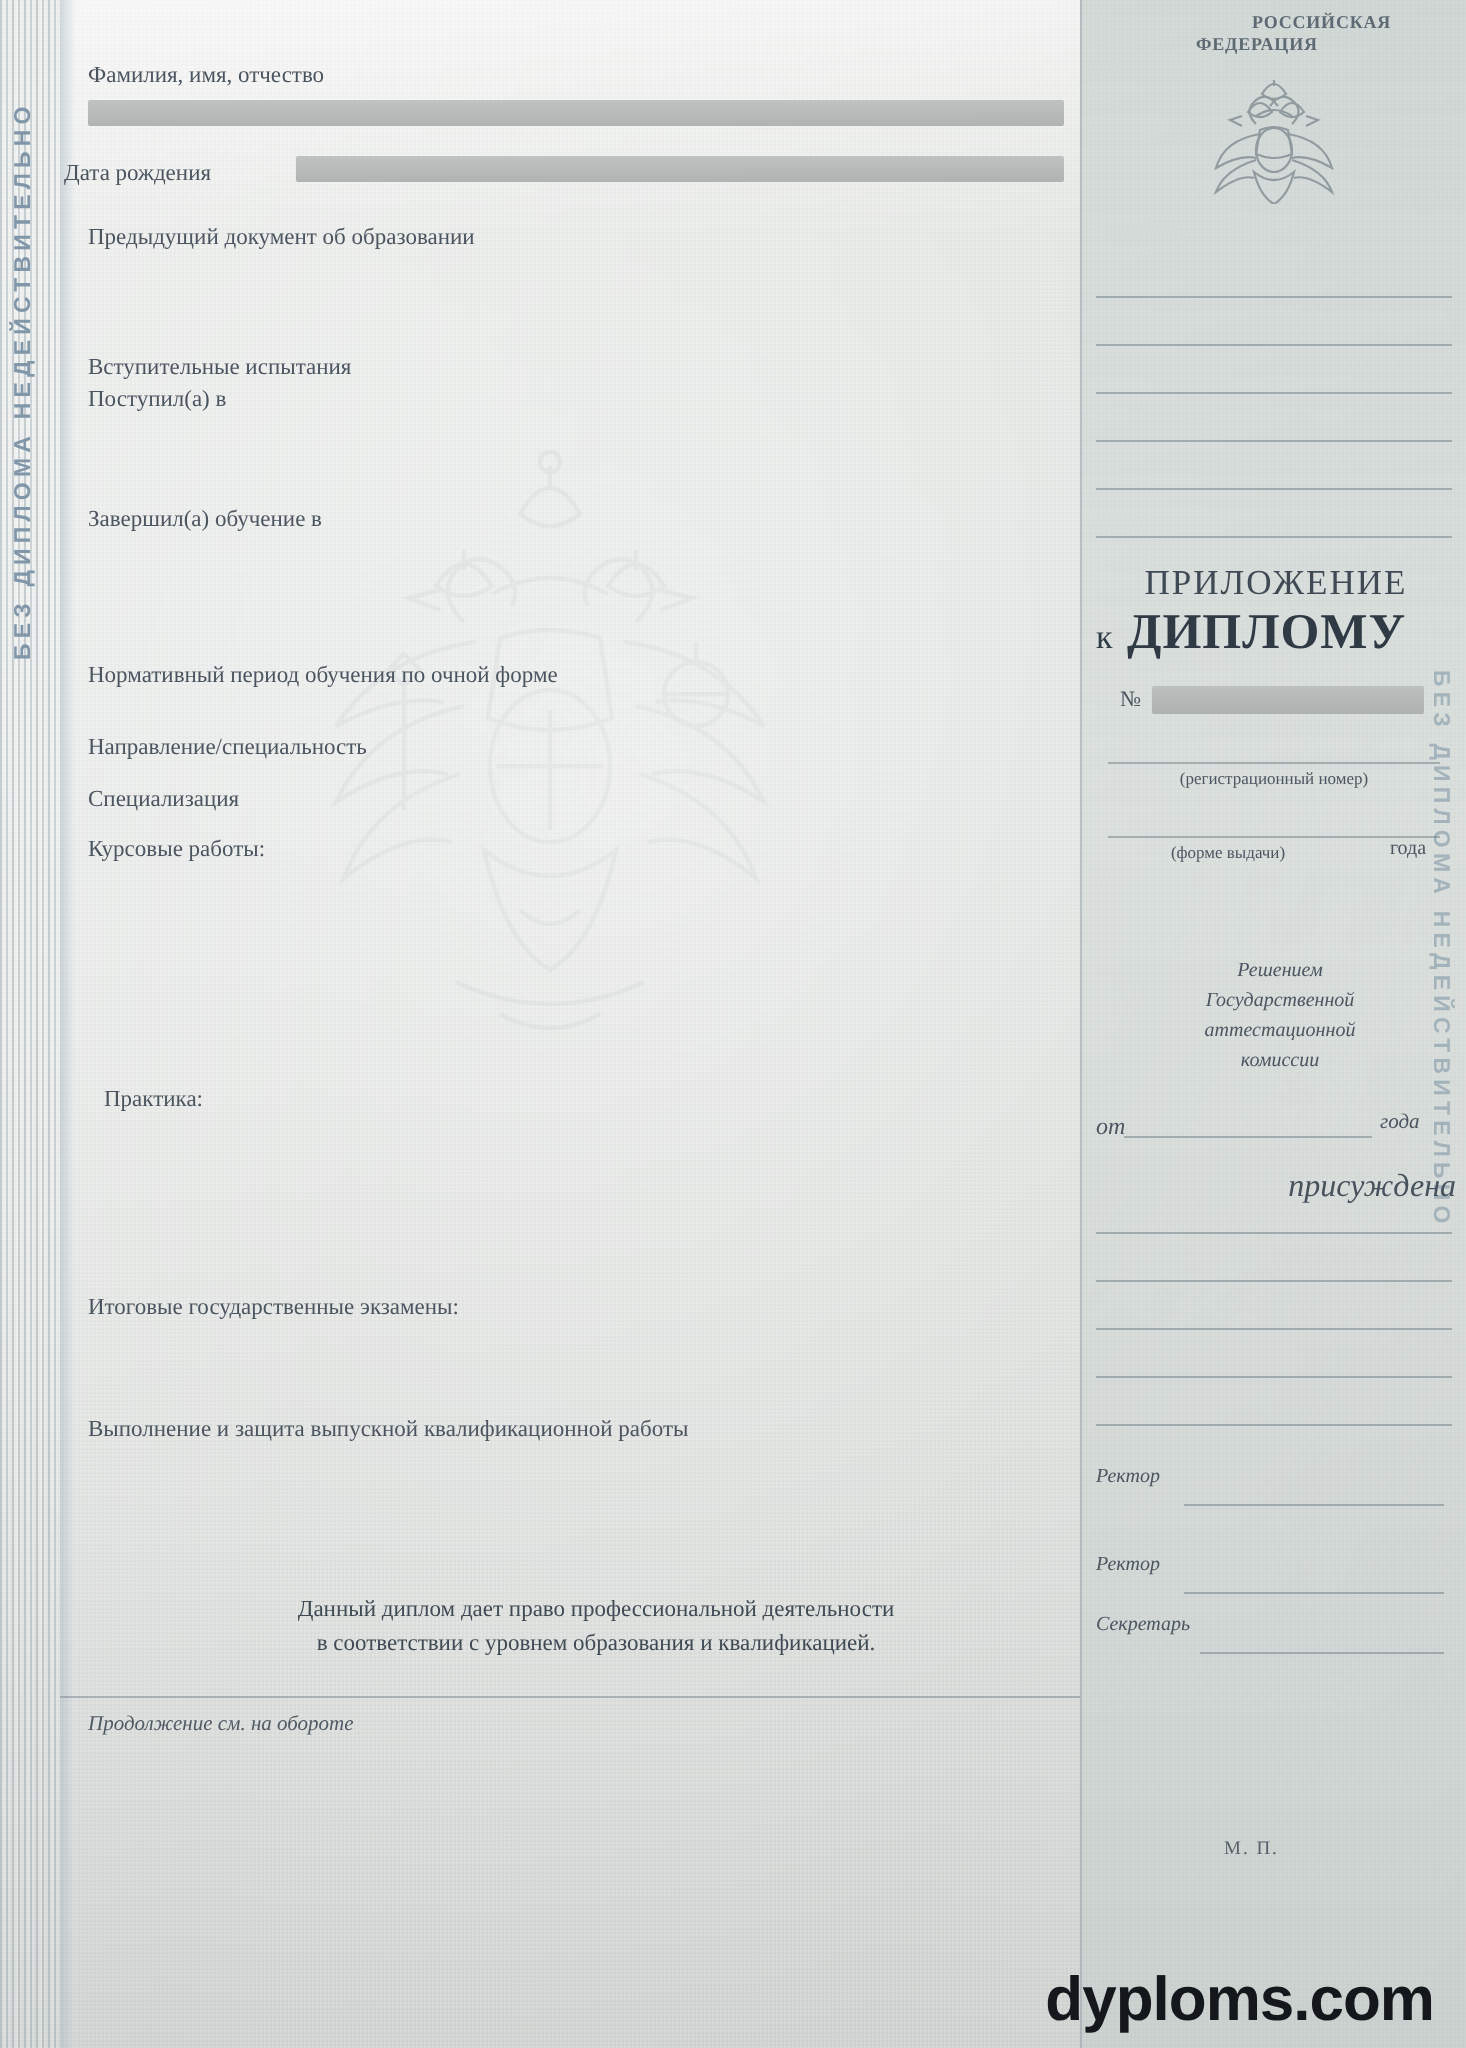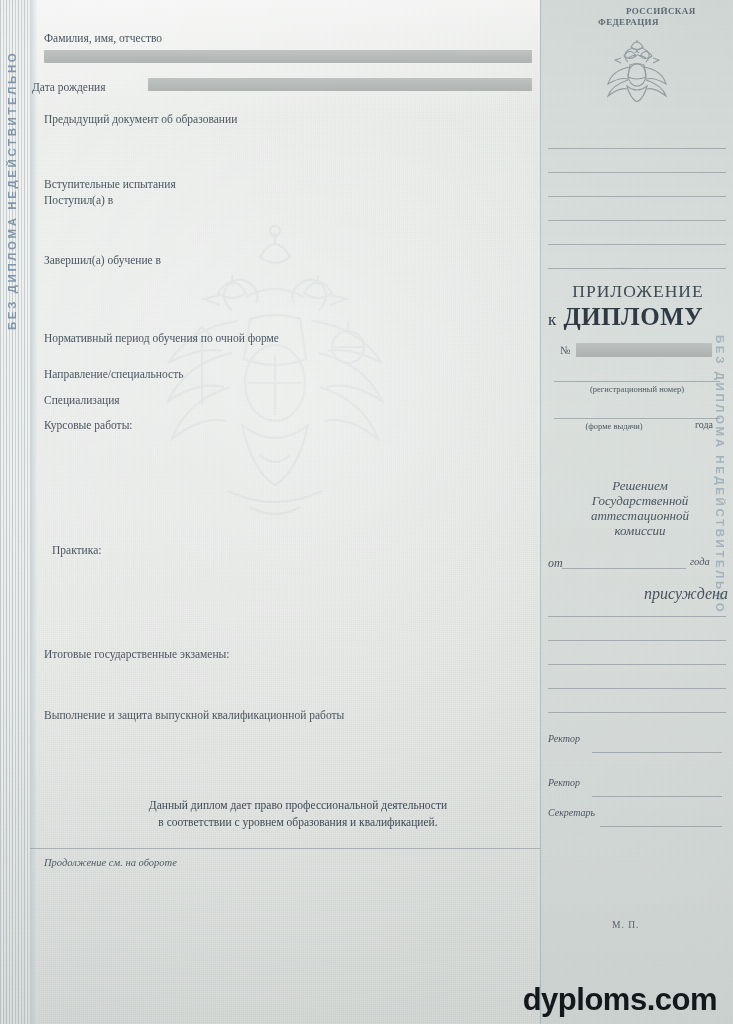--- a/index.html
+++ b/index.html
@@ -210,21 +210,21 @@
     font-family: "Liberation Serif", serif;
   }
 
   .reshenie {
     position: absolute;
     left: 560px;
     top: 478px;
     width: 160px;
     text-align: center;
     font-style: italic;
-    font-size: 13px;
+    font-size: 10px;
     line-height: 15px;
     color: #4a5560;
   }
 
   .ot { position: absolute; left: 548px; top: 556px; font-size: 12px; font-style: italic; }
   .goda { position: absolute; left: 690px; top: 556px; font-size: 10.5px; font-style: italic; }
   .prisuzhdena {
     position: absolute; left: 548px; top: 585px; width: 180px;
     text-align: right; font-size: 16px; font-style: italic; color: #46515c;
   }

